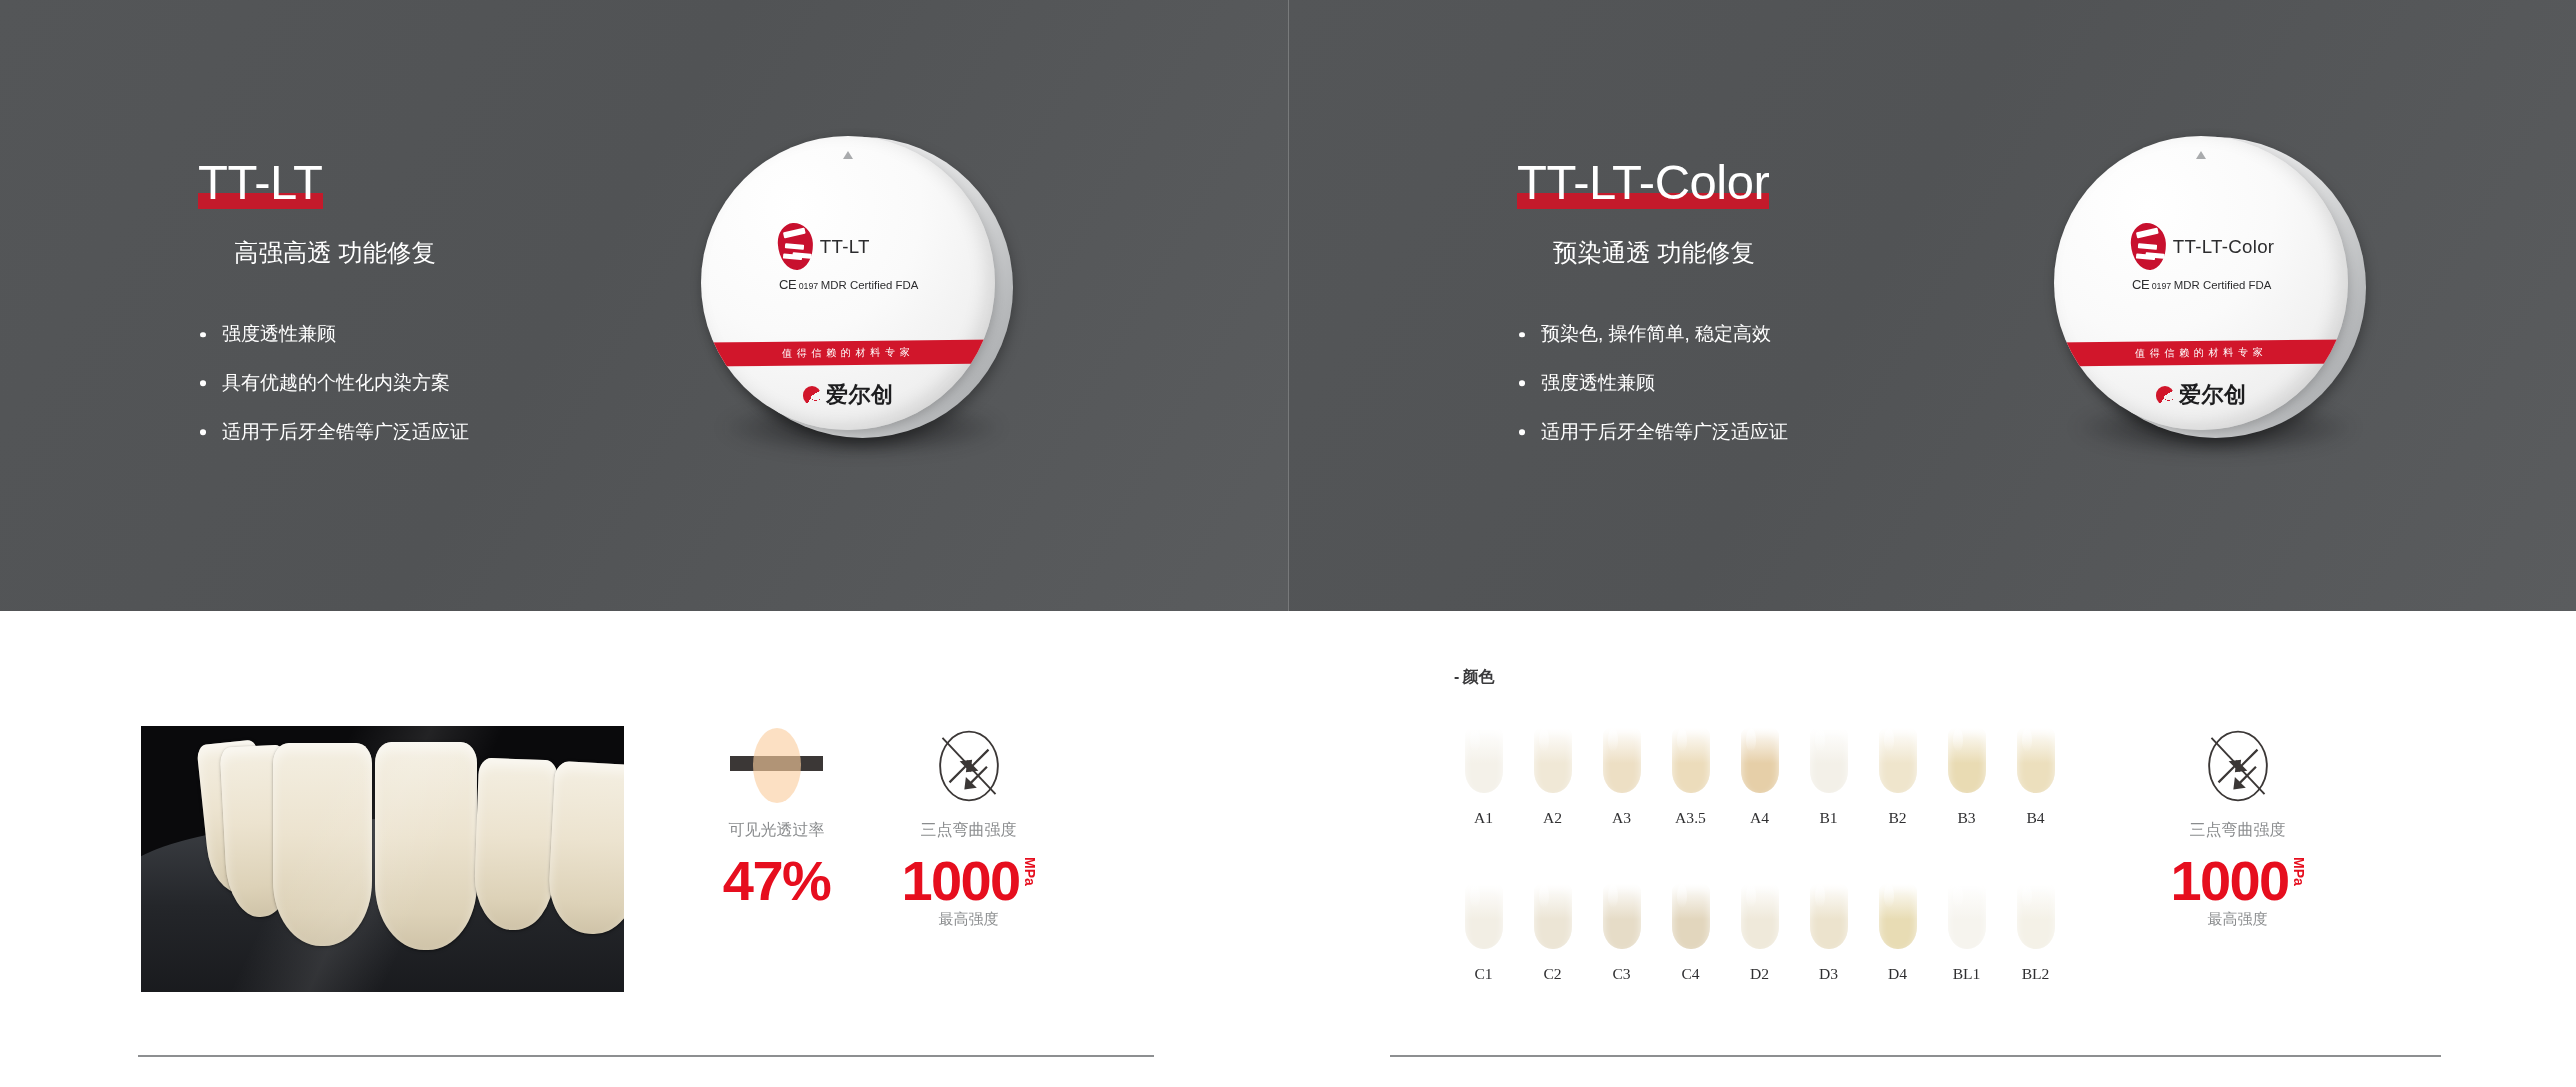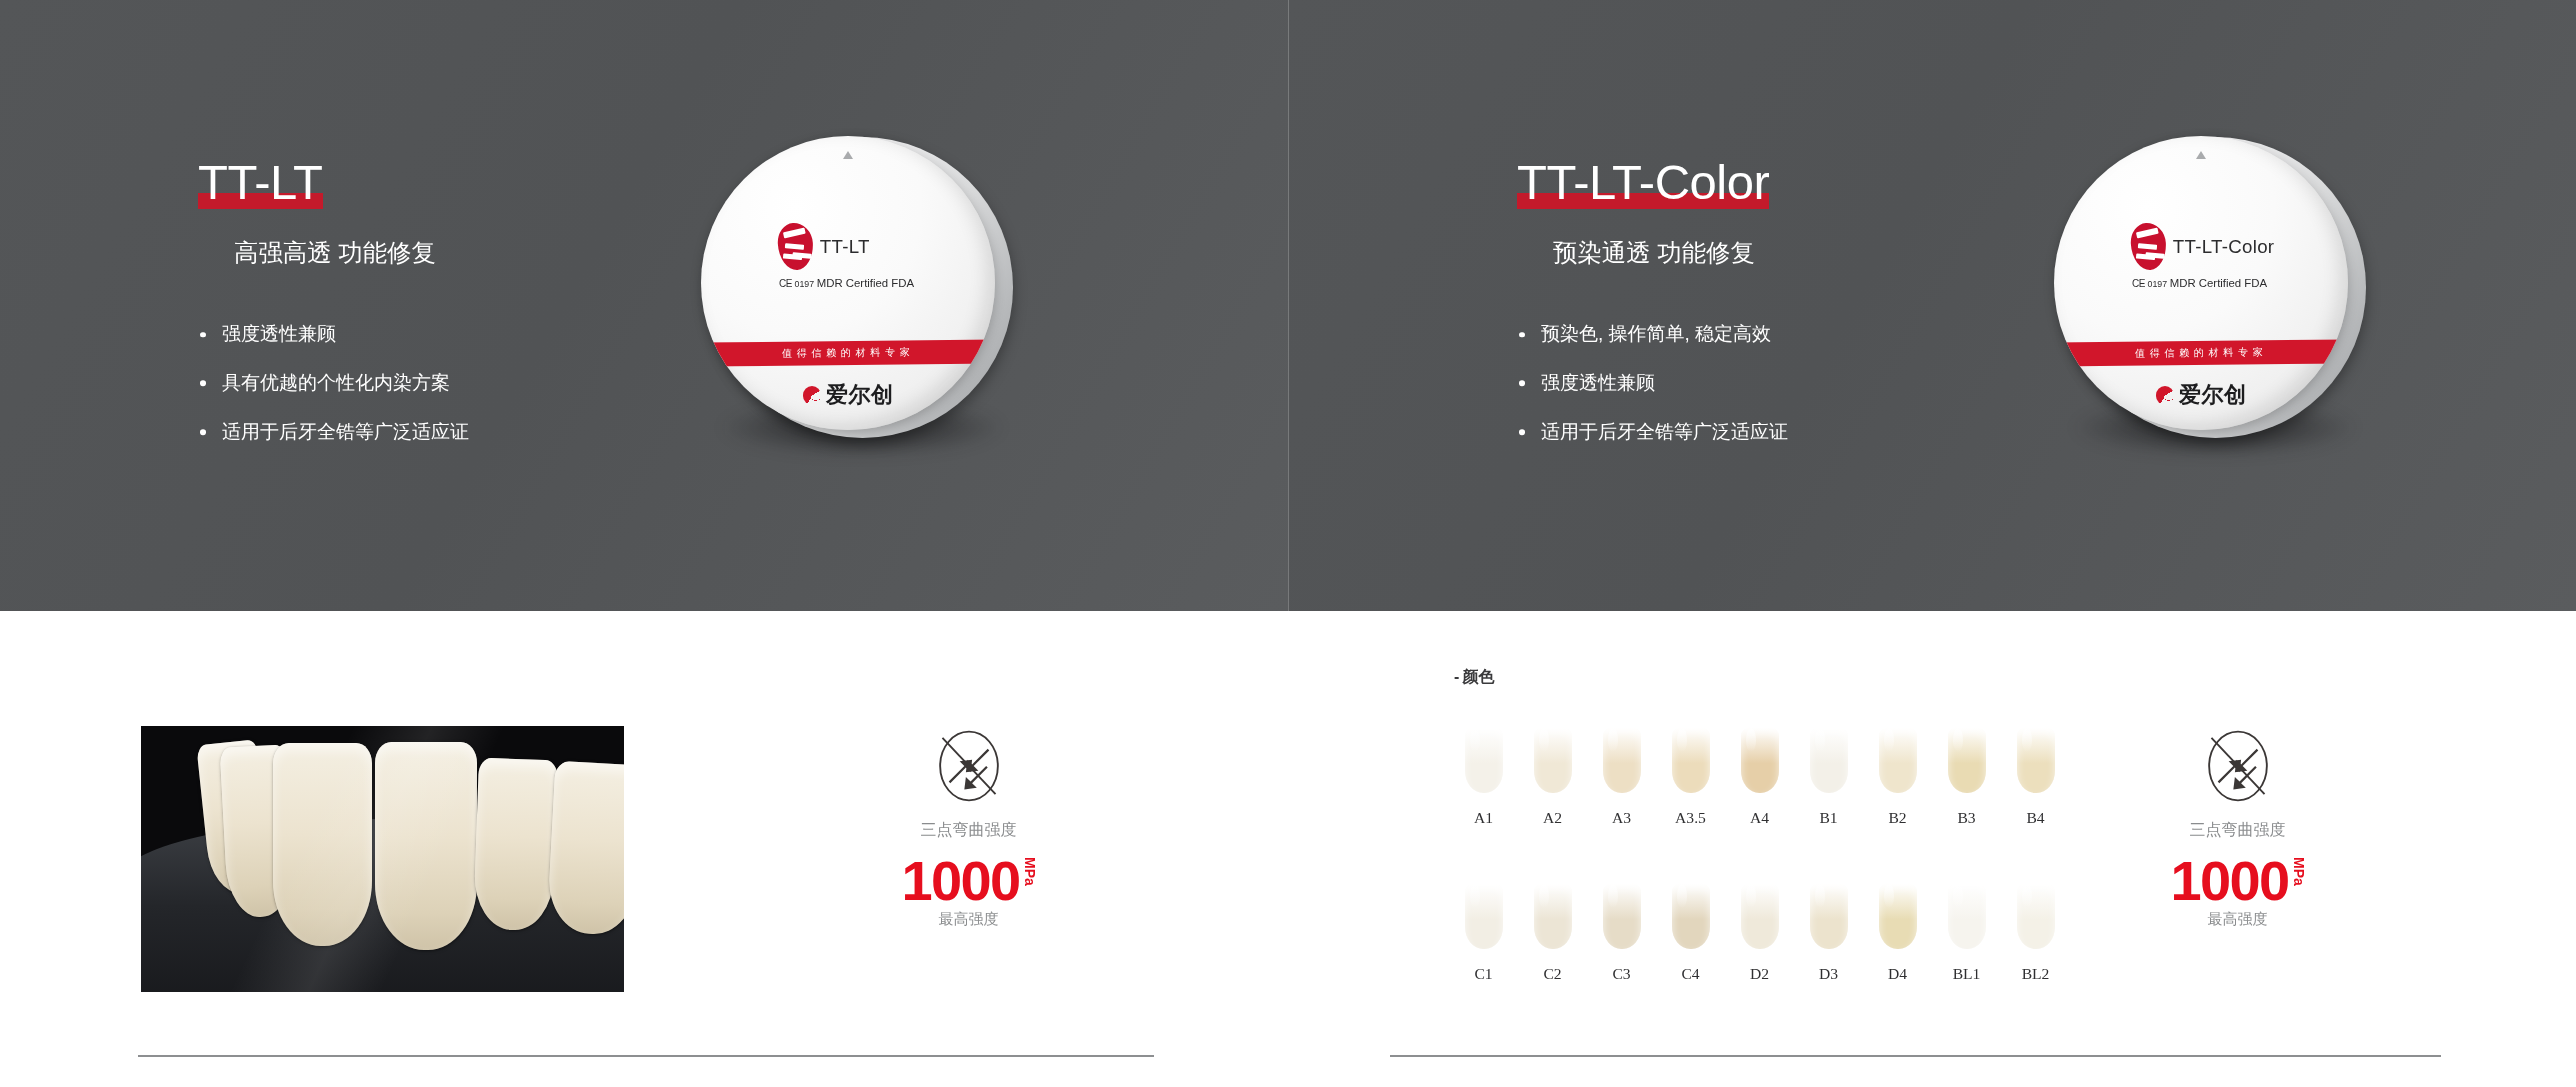--- a/index.html
+++ b/index.html
@@ -113,21 +113,21 @@
     box-shadow: -1px 10.4px 0 0 #fff, 8.3px 8.3px 0 0 #fff;
   }
   .disc-model {
     font-size:18.7px; color:#2c2c2e; letter-spacing:0.3px; white-space:nowrap;
   }
   .disc-cert {
     position:absolute; left:78px; top:141px;
     font-size:11.4px; color:#2c2c2e; white-space:nowrap;
     display:flex; align-items:baseline; gap:2.6px;
   }
-  .ce-mark { font-size:10px; letter-spacing:-0.5px; }
+  .ce-mark { font-size:13px; letter-spacing:-0.5px; }
   .ce-num { font-size:8.8px; }
   .disc-band {
     position:absolute; left:-5.2px; right:-5.2px; top:205px; height:24px;
     background:#D1162B;
     display:flex; align-items:center; justify-content:center;
     transform:rotate(-0.6deg);
   }
   .disc-band span {
     font-size:10px; color:#ffffff; letter-spacing:4.7px; white-space:nowrap;
   }
@@ -329,20 +329,30 @@
     <div class="gum"></div>
     <div class="tooth t1"></div>
     <div class="tooth t2"></div>
     <div class="tooth t3"></div>
     <div class="tooth t4"></div>
     <div class="tooth t5"></div>
     <div class="tooth t6"></div>
     <div class="hl"></div>
   </div>
 
+  <div class="metric" style="left:691px; top:724px;">
+    <div class="icon-area">
+      <div class="tl-icon">
+        <div class="bar"></div>
+        <div class="ell"></div>
+      </div>
+    </div>
+    <div class="cap">可见光透过率</div>
+    <div class="bignum">47%</div>
+  </div>
 
   <div class="metric" style="left:883px; top:724px;">
     <div class="icon-area">
       <svg class="fx-icon" viewBox="0 0 100 100">
         <ellipse cx="50" cy="50" rx="37" ry="44" fill="none" stroke="#3b3736" stroke-width="2.4"></ellipse>
         <line x1="16" y1="14" x2="84" y2="86" stroke="#3b3736" stroke-width="2.4"></line>
         <g fill="#3b3736">
           <path d="M24 70 L44 50 L38 44 L54 42 L52 58 L46 52 L26 72 Z"></path>
           <path d="M76 30 L56 50 L62 56 L46 58 L48 42 L54 48 L74 28 Z"></path>
           <path d="M74 52 L54 72 L60 78 L44 80 L46 64 L52 70 L72 50 Z"></path>

